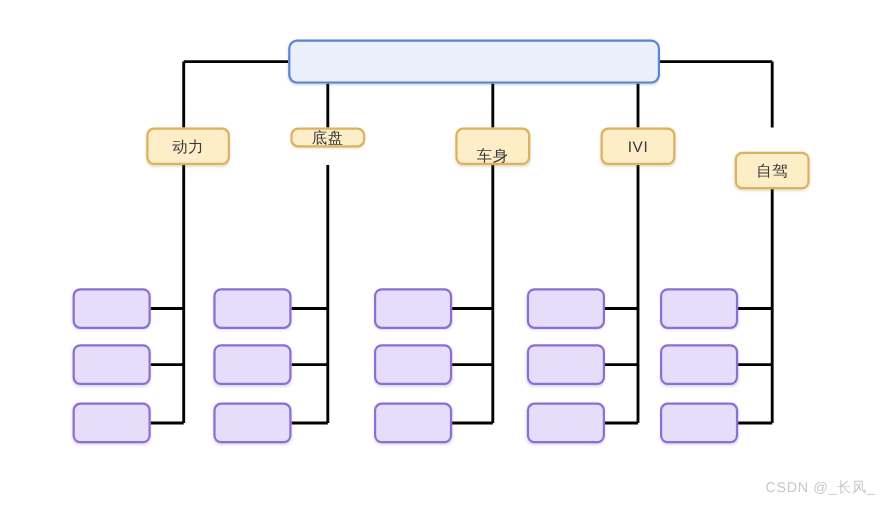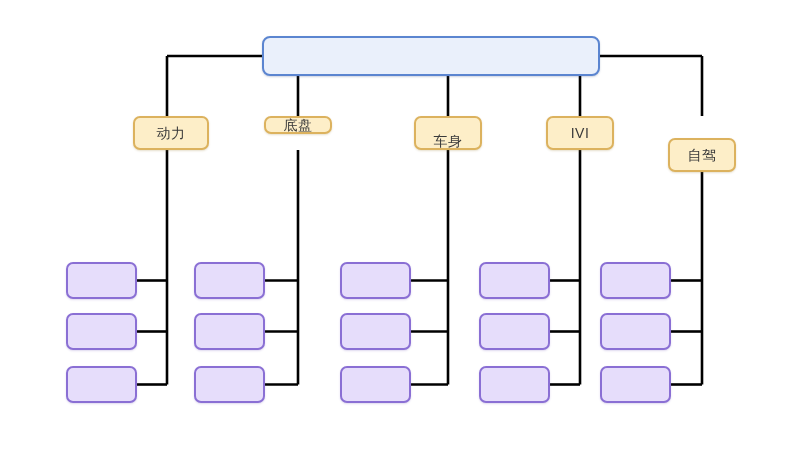--- a/index.html
+++ b/index.html
@@ -160,13 +160,14 @@
         <span></span>
       </div>
       <div class="node node-leaf" style="left: 600px; top: 313px; width: 71px; height: 37px;">
         <span></span>
       </div>
       <div class="node node-leaf" style="left: 600px; top: 366px; width: 71px; height: 37px;">
         <span></span>
       </div>
     </div>
 
+  <div id="watermark">CSDN @_长风_</div>
 </div>
 
 </body></html>

